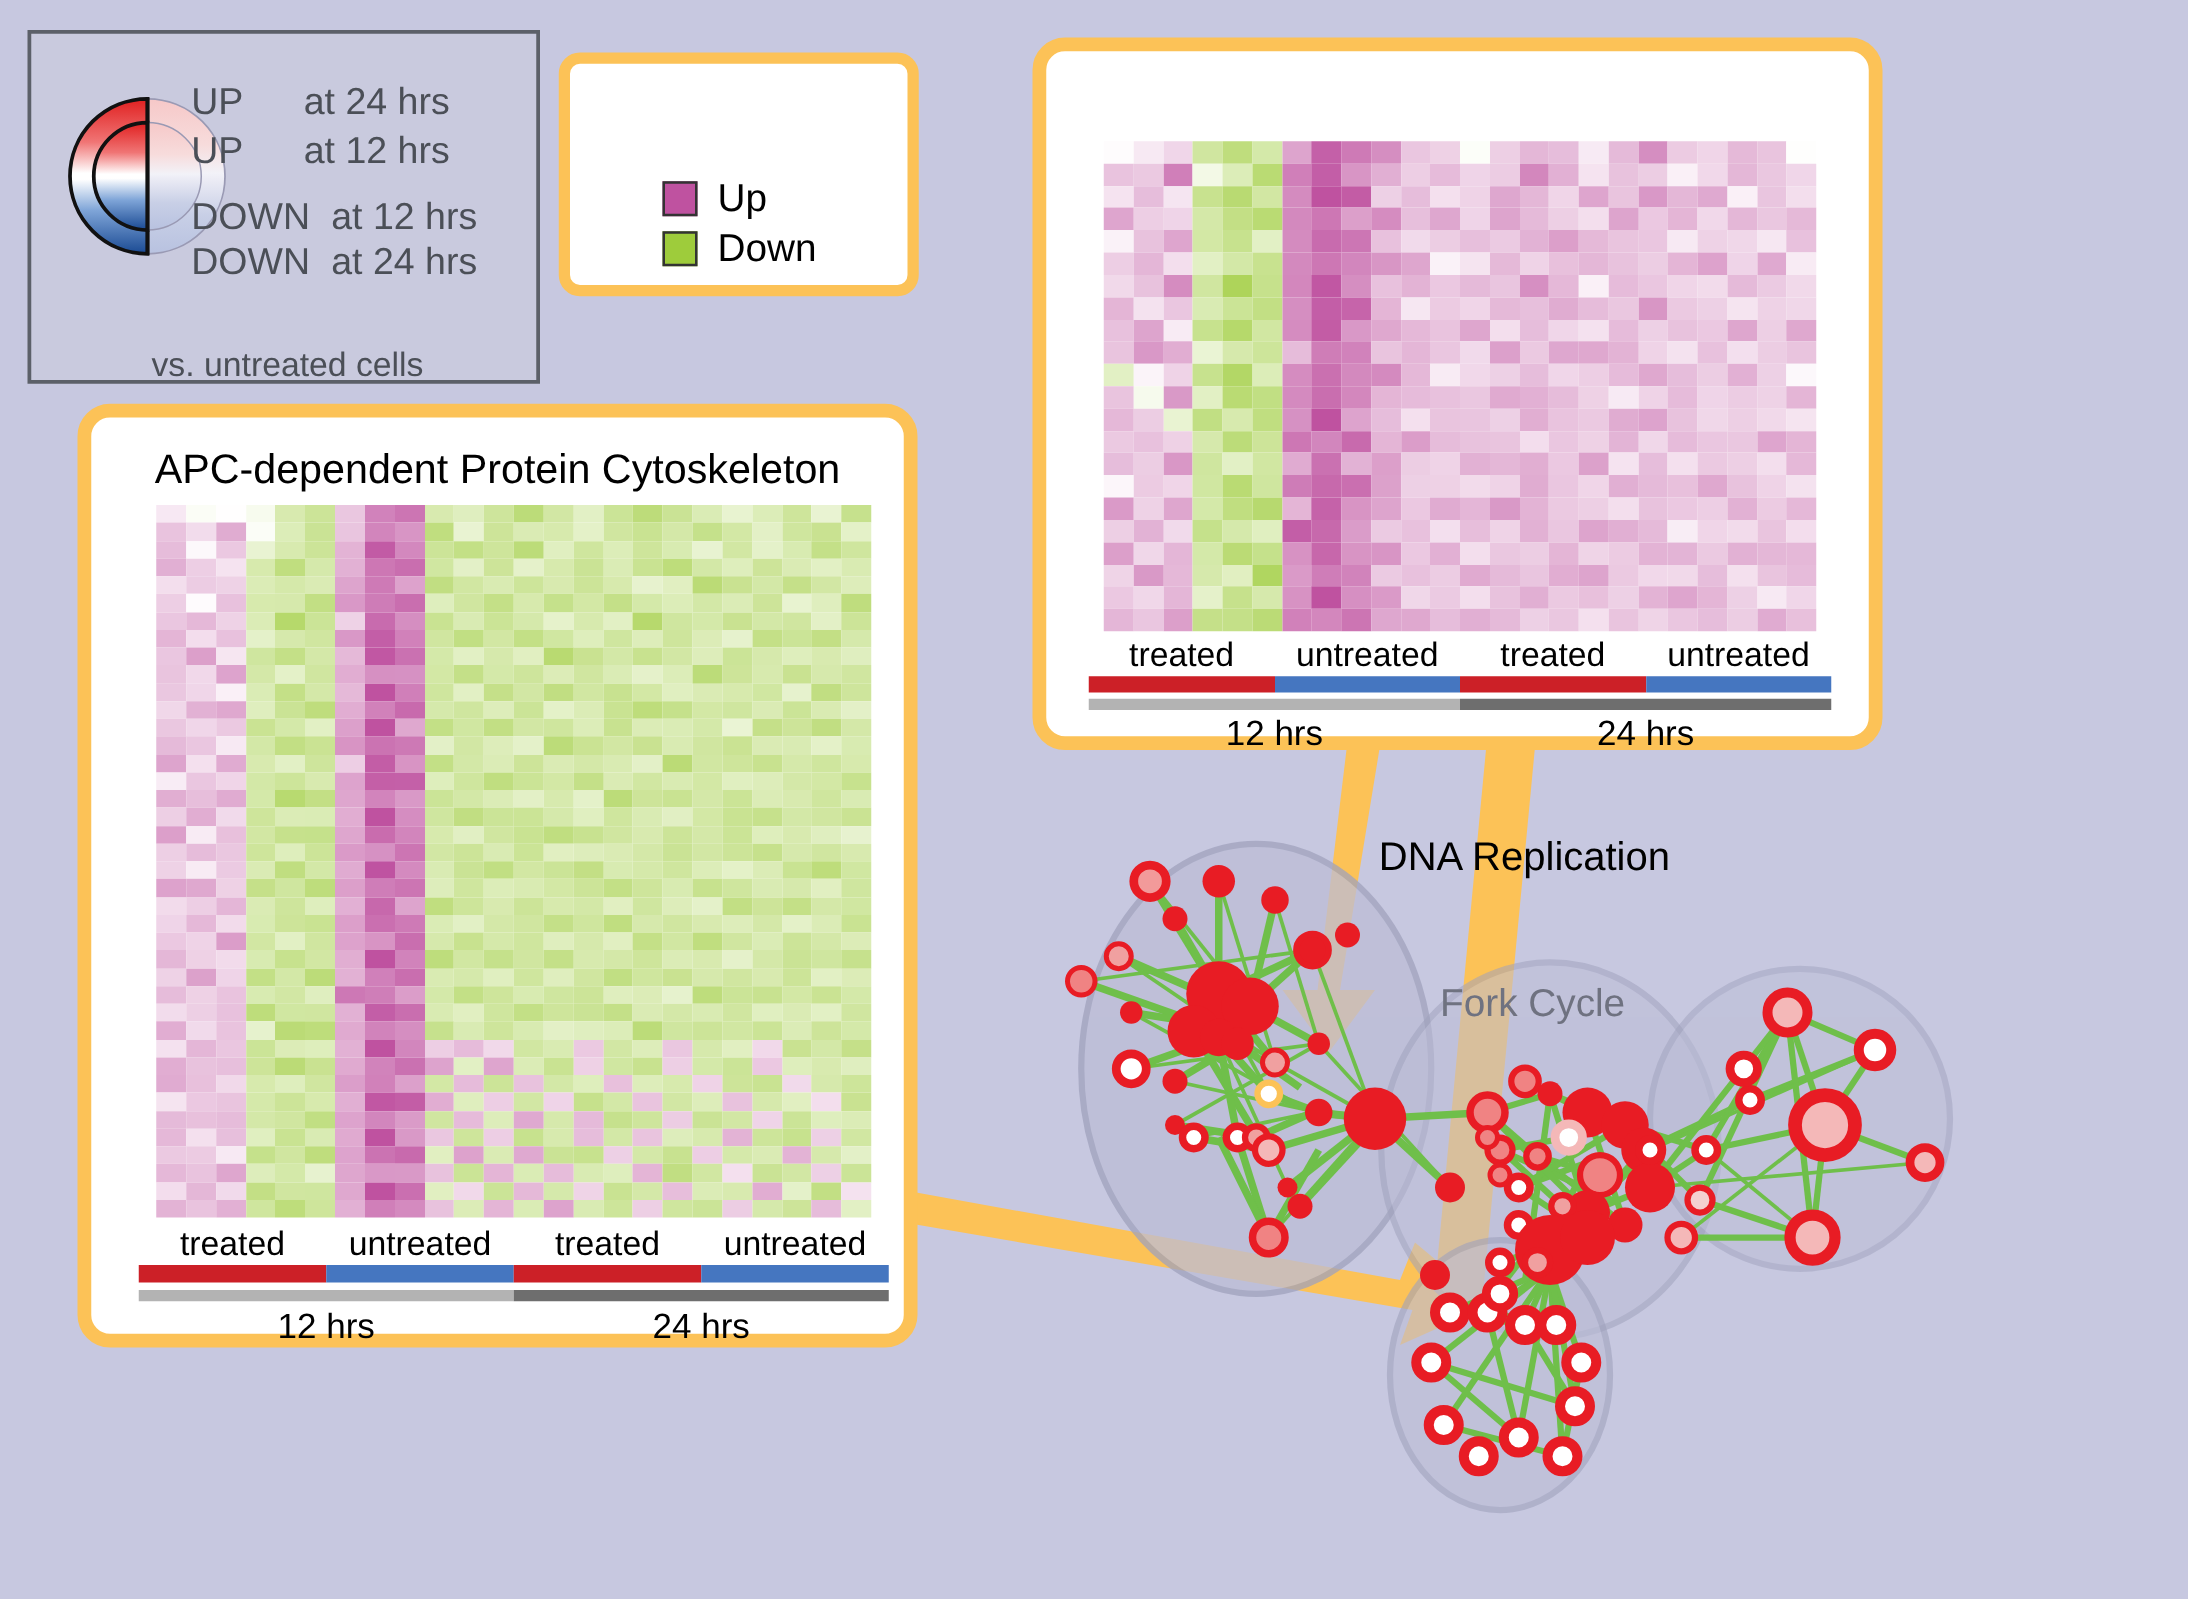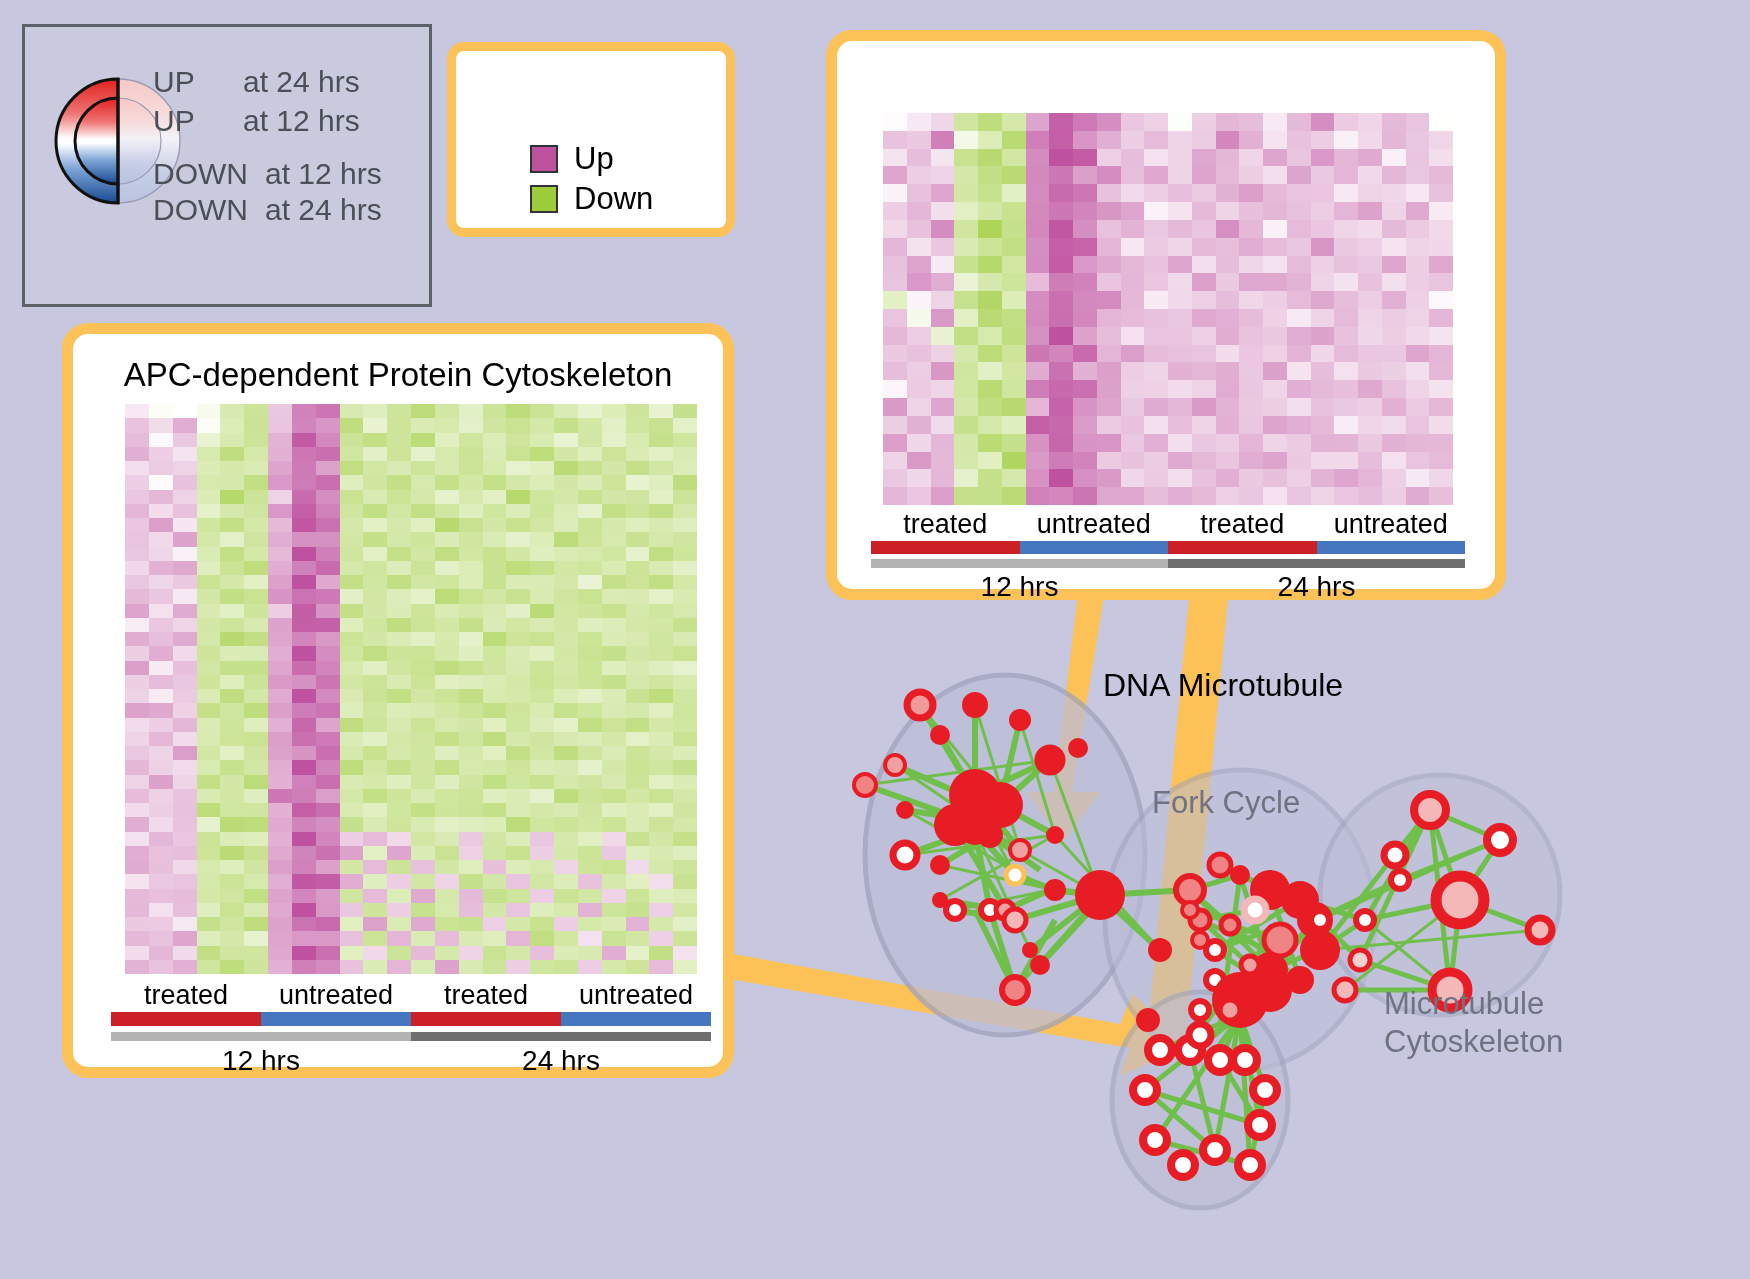--- a/index.html
+++ b/index.html
@@ -111,20 +111,21 @@
 
     <div class="cw-label" style="left:128px;top:77px;">UP</div>
     <div class="cw-label" style="left:218px;top:77px;">at 12 hrs</div>
 
     <div class="cw-label" style="left:128px;top:130px;">DOWN</div>
     <div class="cw-label" style="left:240px;top:130px;">at 12 hrs</div>
 
     <div class="cw-label" style="left:128px;top:166px;">DOWN</div>
     <div class="cw-label" style="left:240px;top:166px;">at 24 hrs</div>
 
+    <div class="cw-caption" style="top:248px;">vs. untreated cells</div>
   </div>
 
   <div id="updown-box">
     <div class="ud-row" style="left:74px;top:92px;">
       <span class="ud-swatch" style="background:#bf52a0;"></span>
       <span class="ud-text">Up</span>
     </div>
     <div class="ud-row" style="left:74px;top:132px;">
       <span class="ud-swatch" style="background:#9ecc3b;"></span>
       <span class="ud-text">Down</span>
@@ -367,24 +368,22 @@
       <circle cx="465" cy="470" r="12" fill="#ffffff" stroke="#e81c24" stroke-width="8"></circle>
       <circle cx="355" cy="520" r="12" fill="#ffffff" stroke="#e81c24" stroke-width="8"></circle>
       <circle cx="415" cy="530" r="12" fill="#ffffff" stroke="#e81c24" stroke-width="8"></circle>
       <circle cx="450" cy="545" r="12" fill="#ffffff" stroke="#e81c24" stroke-width="8"></circle>
       <circle cx="460" cy="505" r="12" fill="#ffffff" stroke="#e81c24" stroke-width="8"></circle>
       <circle cx="400" cy="415" r="11" fill="#ffffff" stroke="#e81c24" stroke-width="7"></circle>
       <circle cx="383" cy="545" r="12" fill="#ffffff" stroke="#e81c24" stroke-width="8"></circle>
     </g>
   </svg>
 
-  <div class="net-label" id="label-dna">DNA Microtubule</div>
+  <div class="net-label" id="label-dna">DNA Replication</div>
   <div class="net-label" id="label-cellcycle">Fork Cycle</div>
-  <div class="net-label" id="label-microtubule">Microtubule
-Cytoskeleton</div>
 
   <div class="panel" id="panel-replication" style="left:826px;top:30px;width:680px;height:570px;">
     <div class="heatmap" id="hm-replication" style="left: 46px; top: 72px; width: 570px; height: 392px; grid-template-columns: repeat(24, 1fr); grid-template-rows: repeat(22, 1fr);">
         <i style="background:rgb(254,252,253)"></i>
         <i style="background:rgb(247,233,243)"></i>
         <i style="background:rgb(240,214,233)"></i>
         <i style="background:rgb(208,230,160)"></i>
         <i style="background:rgb(191,221,125)"></i>
         <i style="background:rgb(212,233,169)"></i>
         <i style="background:rgb(221,164,205)"></i>

